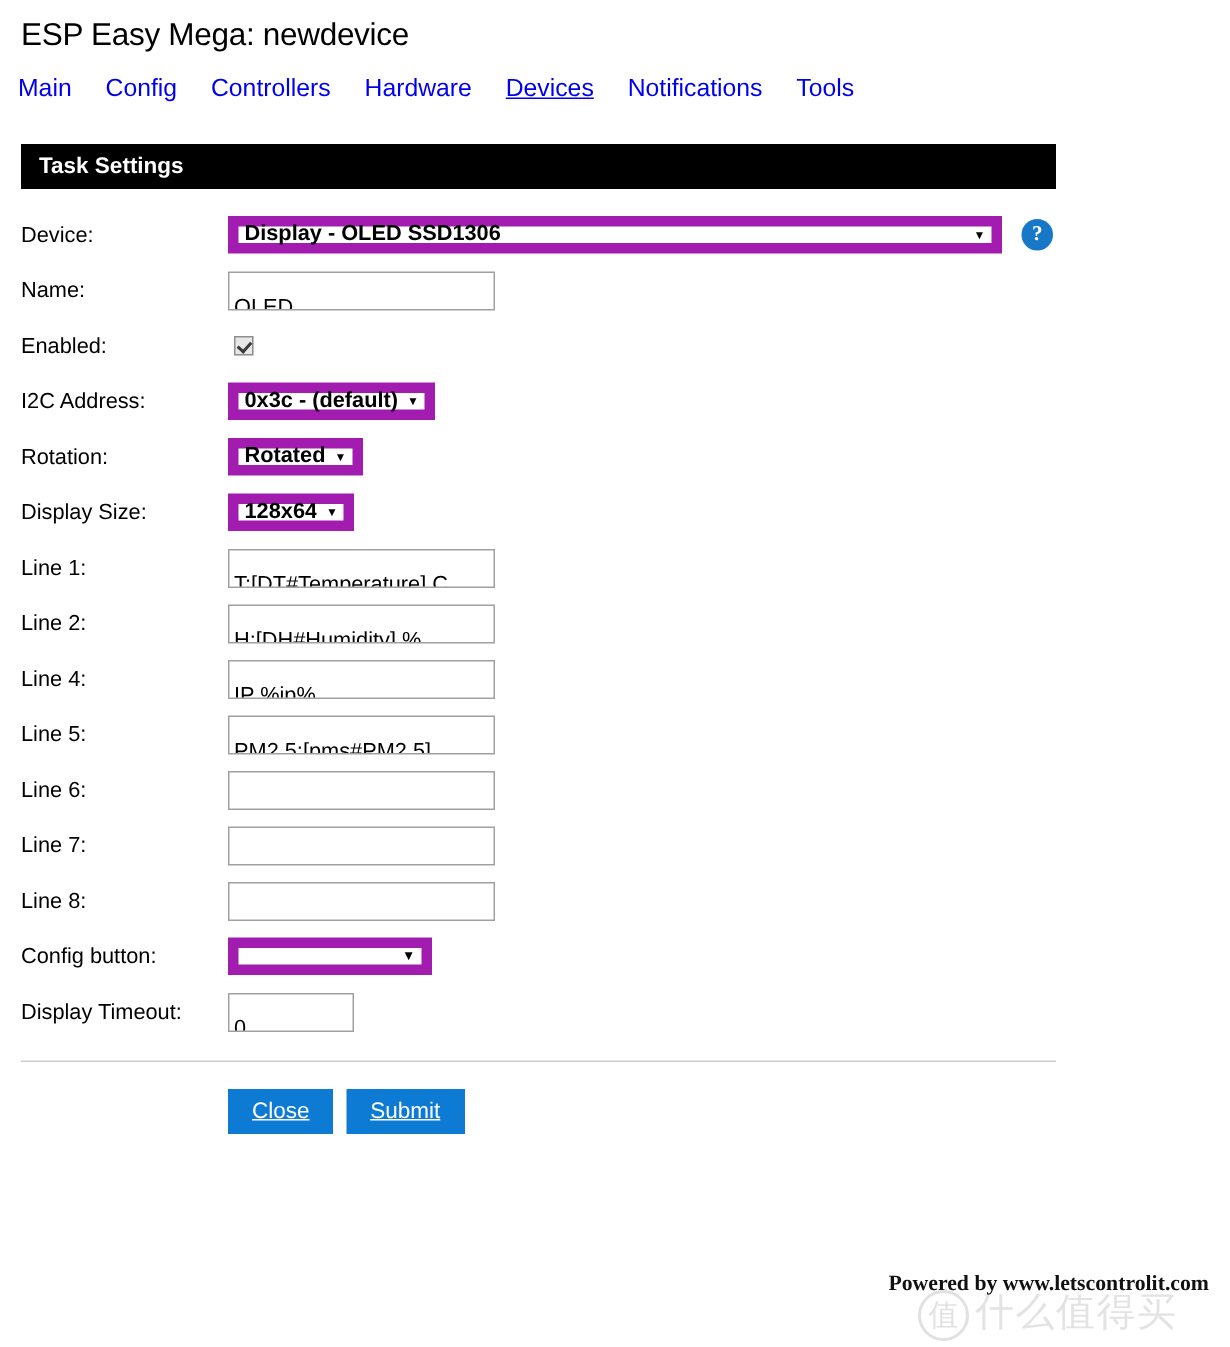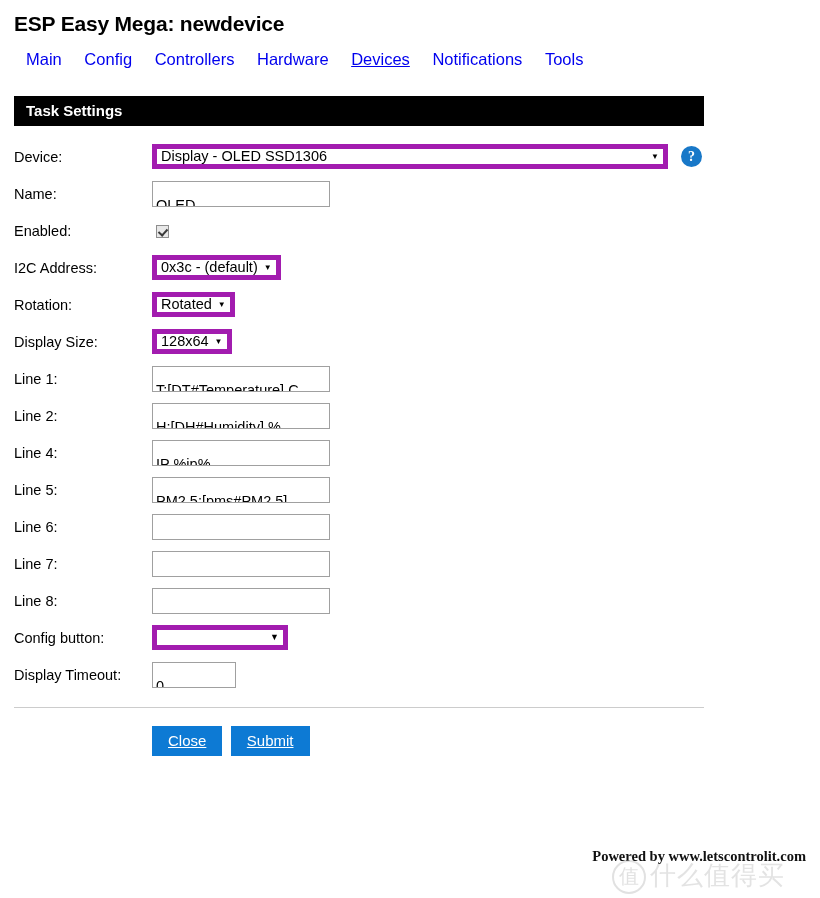--- a/index.html
+++ b/index.html
@@ -15,28 +15,28 @@
     position: relative;
     overflow: hidden;
   }
   #page {
     position: relative;
     width: 820px;
     height: 898px;
   }
   .page-title {
     font-size: 21px;
-    font-weight: bold;
+    font-weight: normal;
     margin: 0;
     padding: 12px 0 0 14px;
     letter-spacing: -0.2px;
     color: #000;
   }
   .navbar {
-    padding: 14px 0 0 26px;
+    padding: 14px 0 0 12px;
     font-size: 16.5px;
     white-space: nowrap;
   }
   .navbar a {
     color: #0000ee;
     text-decoration: none;
     margin-right: 18px;
     display: inline-block;
   }
   .navbar a.active {
@@ -91,29 +91,30 @@
     white-space: nowrap;
     vertical-align: middle;
   }
   .txt-line { width: 178px; }
   .txt-name { width: 178px; }
   .txt-timeout { width: 84px; }
 
   .sel {
     box-sizing: border-box;
     height: 25px;
-    border: 5px solid #a21caf;
+    border: 7px solid #a21caf;
     background: #ffffff;
     font-size: 14.5px;
     color: #000;
     display: inline-flex;
     align-items: center;
     vertical-align: middle;
     padding: 0 4px 0 4px;
     white-space: nowrap;
+    font-weight: bold;
   }
   .sel .sel-text {
     display: inline-block;
     line-height: 23px;
     flex: 1 1 auto;
     overflow: hidden;
   }
   .sel .arrow {
     margin-left: 6px;
     font-size: 8px;

